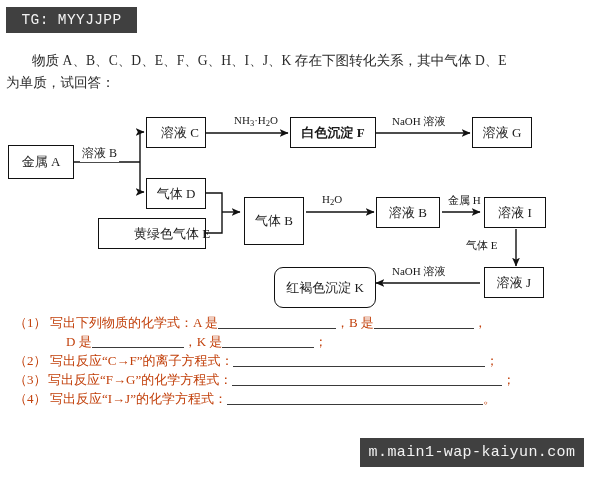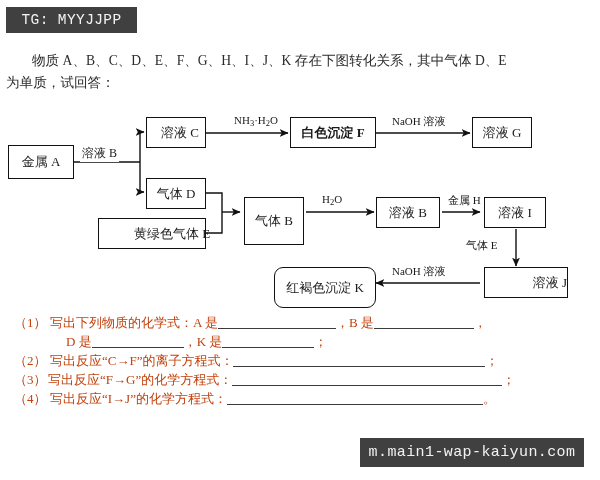--- a/index.html
+++ b/index.html
@@ -213,21 +213,21 @@
   </div>
 
   <div class="node" style="left:376px; top:97px; width:64px; height:31px;">
     <span>溶液 B</span>
   </div>
 
   <div class="node" style="left:484px; top:97px; width:62px; height:31px;">
     <span>溶液 I</span>
   </div>
 
-  <div class="node" style="left:484px; top:167px; width:84px; height:31px;justify-content:flex-end;">
+  <div class="node" style="left:484px; top:167px; width:60px; height:31px;">
     <span>溶液 J</span>
   </div>
 
   <div class="node" style="left:274px; top:167px; width:102px; height:41px;border-radius:9px;">
     <span>红褐色沉淀 K</span>
   </div>
 
   <div class="edge-label" style="left:80px; top:45px;">
     <span>溶液 B</span>
   </div>

